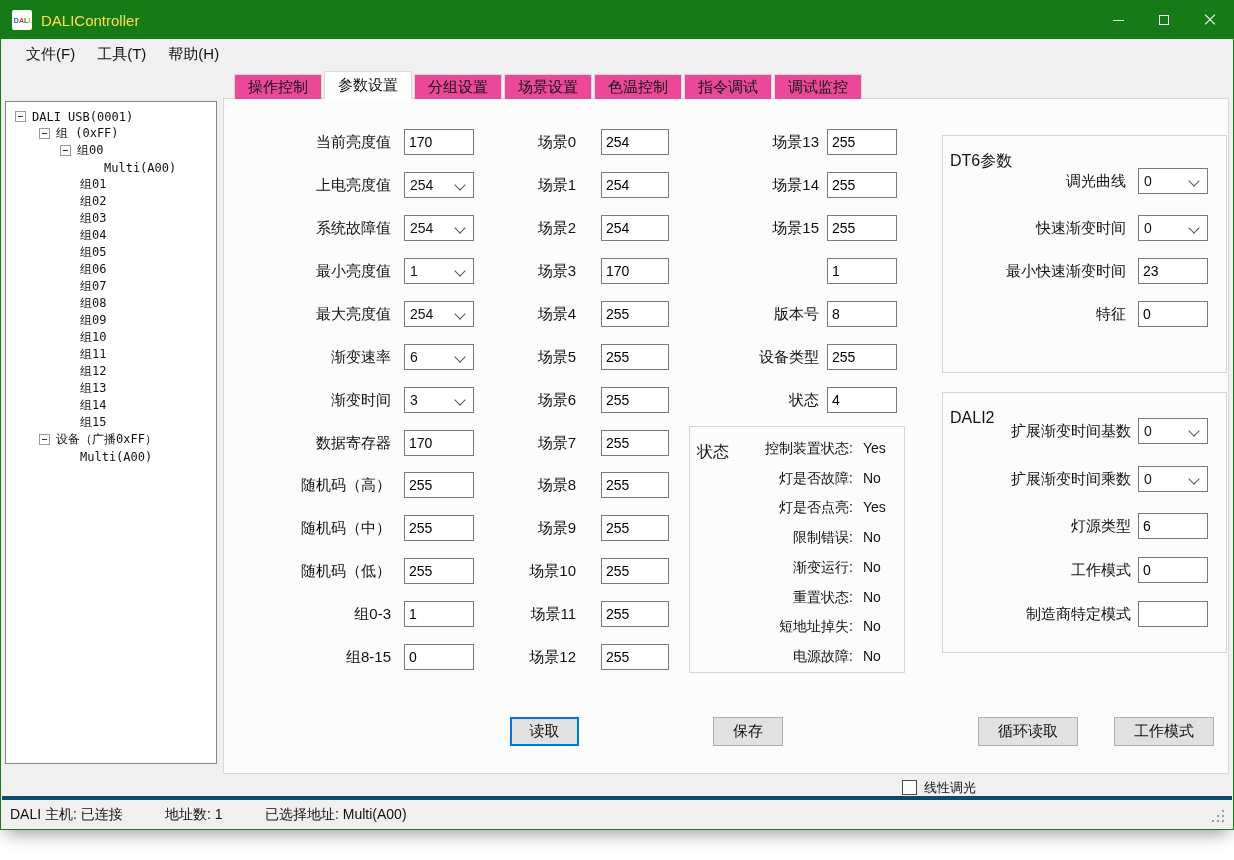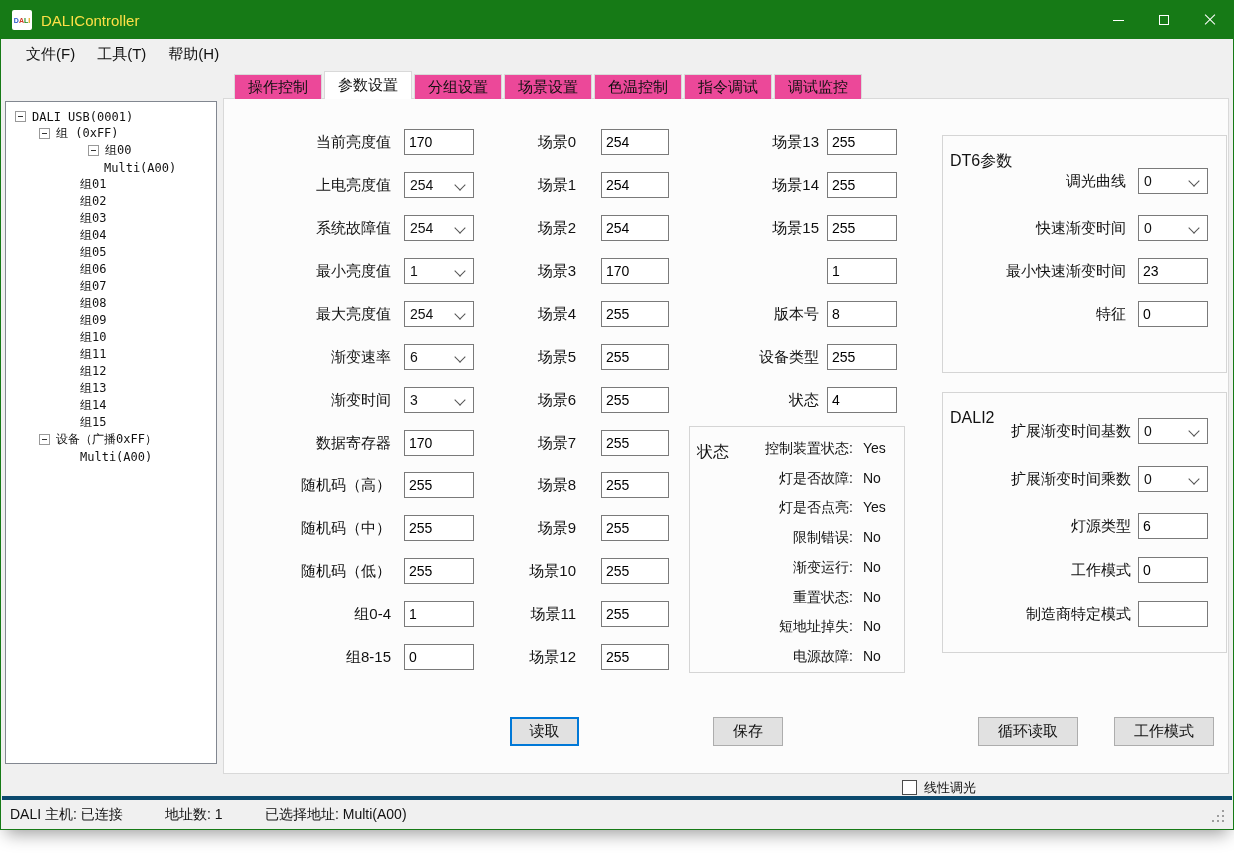--- a/index.html
+++ b/index.html
@@ -104,21 +104,21 @@
           <span class="minus"></span>
         </span>
         <span>DALI USB(0001)</span>
       </div>
     <div class="titem" style="padding-left:33px">
         <span class="texp">
           <span class="minus"></span>
         </span>
         <span>组 (0xFF)</span>
       </div>
-    <div class="titem" style="padding-left:82px">
+    <div class="titem" style="padding-left:54px">
         <span class="texp">
           <span class="minus"></span>
         </span>
         <span>组00</span>
       </div>
     <div class="titem" style="padding-left:98px">
         <span>Multi(A00)</span>
       </div>
     <div class="titem" style="padding-left:74px">
         <span>组01</span>
@@ -220,21 +220,21 @@
       <span class="chev"></span>
     </div>
   <span class="flabel" style="left:240px;top:429px;width:150px">数据寄存器</span>
   <input class="tin" style="left: 403px; top: 429px;" value="170">
   <span class="flabel" style="left:240px;top:471px;width:150px">随机码（高）</span>
   <input class="tin" style="left: 403px; top: 471px;" value="255">
   <span class="flabel" style="left:240px;top:514px;width:150px">随机码（中）</span>
   <input class="tin" style="left: 403px; top: 514px;" value="255">
   <span class="flabel" style="left:240px;top:557px;width:150px">随机码（低）</span>
   <input class="tin" style="left: 403px; top: 557px;" value="255">
-  <span class="flabel" style="left:240px;top:600px;width:150px">组0-4</span>
+  <span class="flabel" style="left:240px;top:600px;width:150px">组0-3</span>
   <input class="tin" style="left: 403px; top: 600px;" value="1">
   <span class="flabel" style="left:240px;top:643px;width:150px">组8-15</span>
   <input class="tin" style="left: 403px; top: 643px;" value="0">
 
   <span class="flabel" style="left:440px;top:128px;width:135px">场景0</span>
   <input class="tin" style="left: 600px; top: 128px; width: 68px;" value="254">
   <span class="flabel" style="left:440px;top:171px;width:135px">场景1</span>
   <input class="tin" style="left: 600px; top: 171px; width: 68px;" value="254">
   <span class="flabel" style="left:440px;top:214px;width:135px">场景2</span>
   <input class="tin" style="left: 600px; top: 214px; width: 68px;" value="254">

